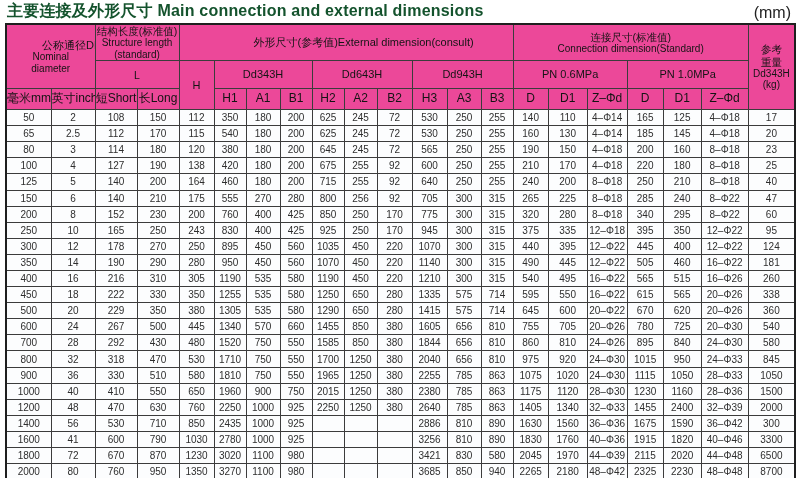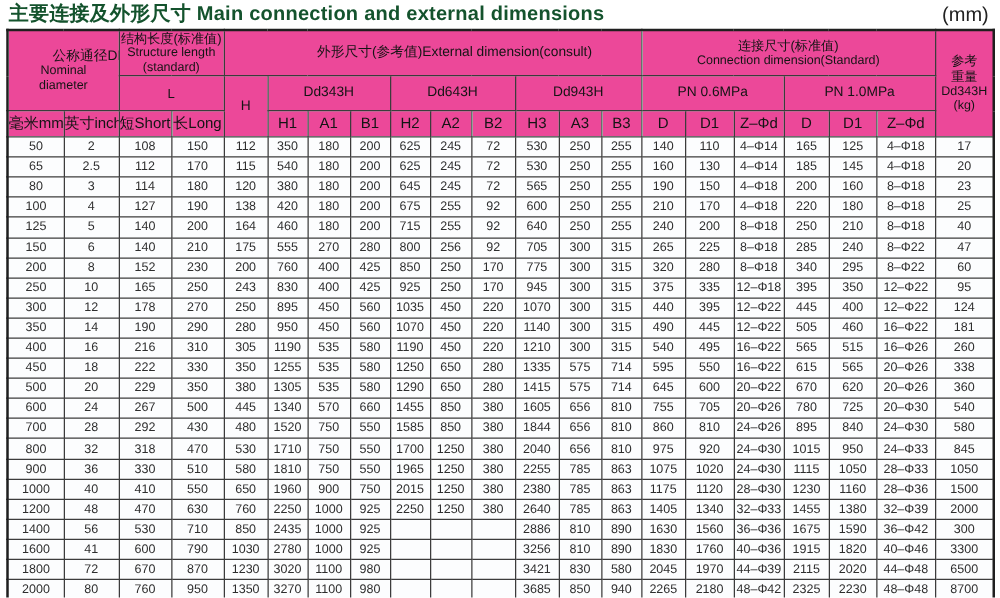--- a/index.html
+++ b/index.html
@@ -553,21 +553,21 @@
           <td>2250</td>
           <td>1250</td>
           <td>380</td>
           <td>2640</td>
           <td>785</td>
           <td>863</td>
           <td>1405</td>
           <td>1340</td>
           <td>32–Φ33</td>
           <td>1455</td>
-          <td>1380</td>
+          <td>2400</td>
           <td>32–Φ39</td>
           <td>2000</td>
         </tr>
         <tr>
           <td>1400</td>
           <td>56</td>
           <td>530</td>
           <td>710</td>
           <td>850</td>
           <td>2435</td>

